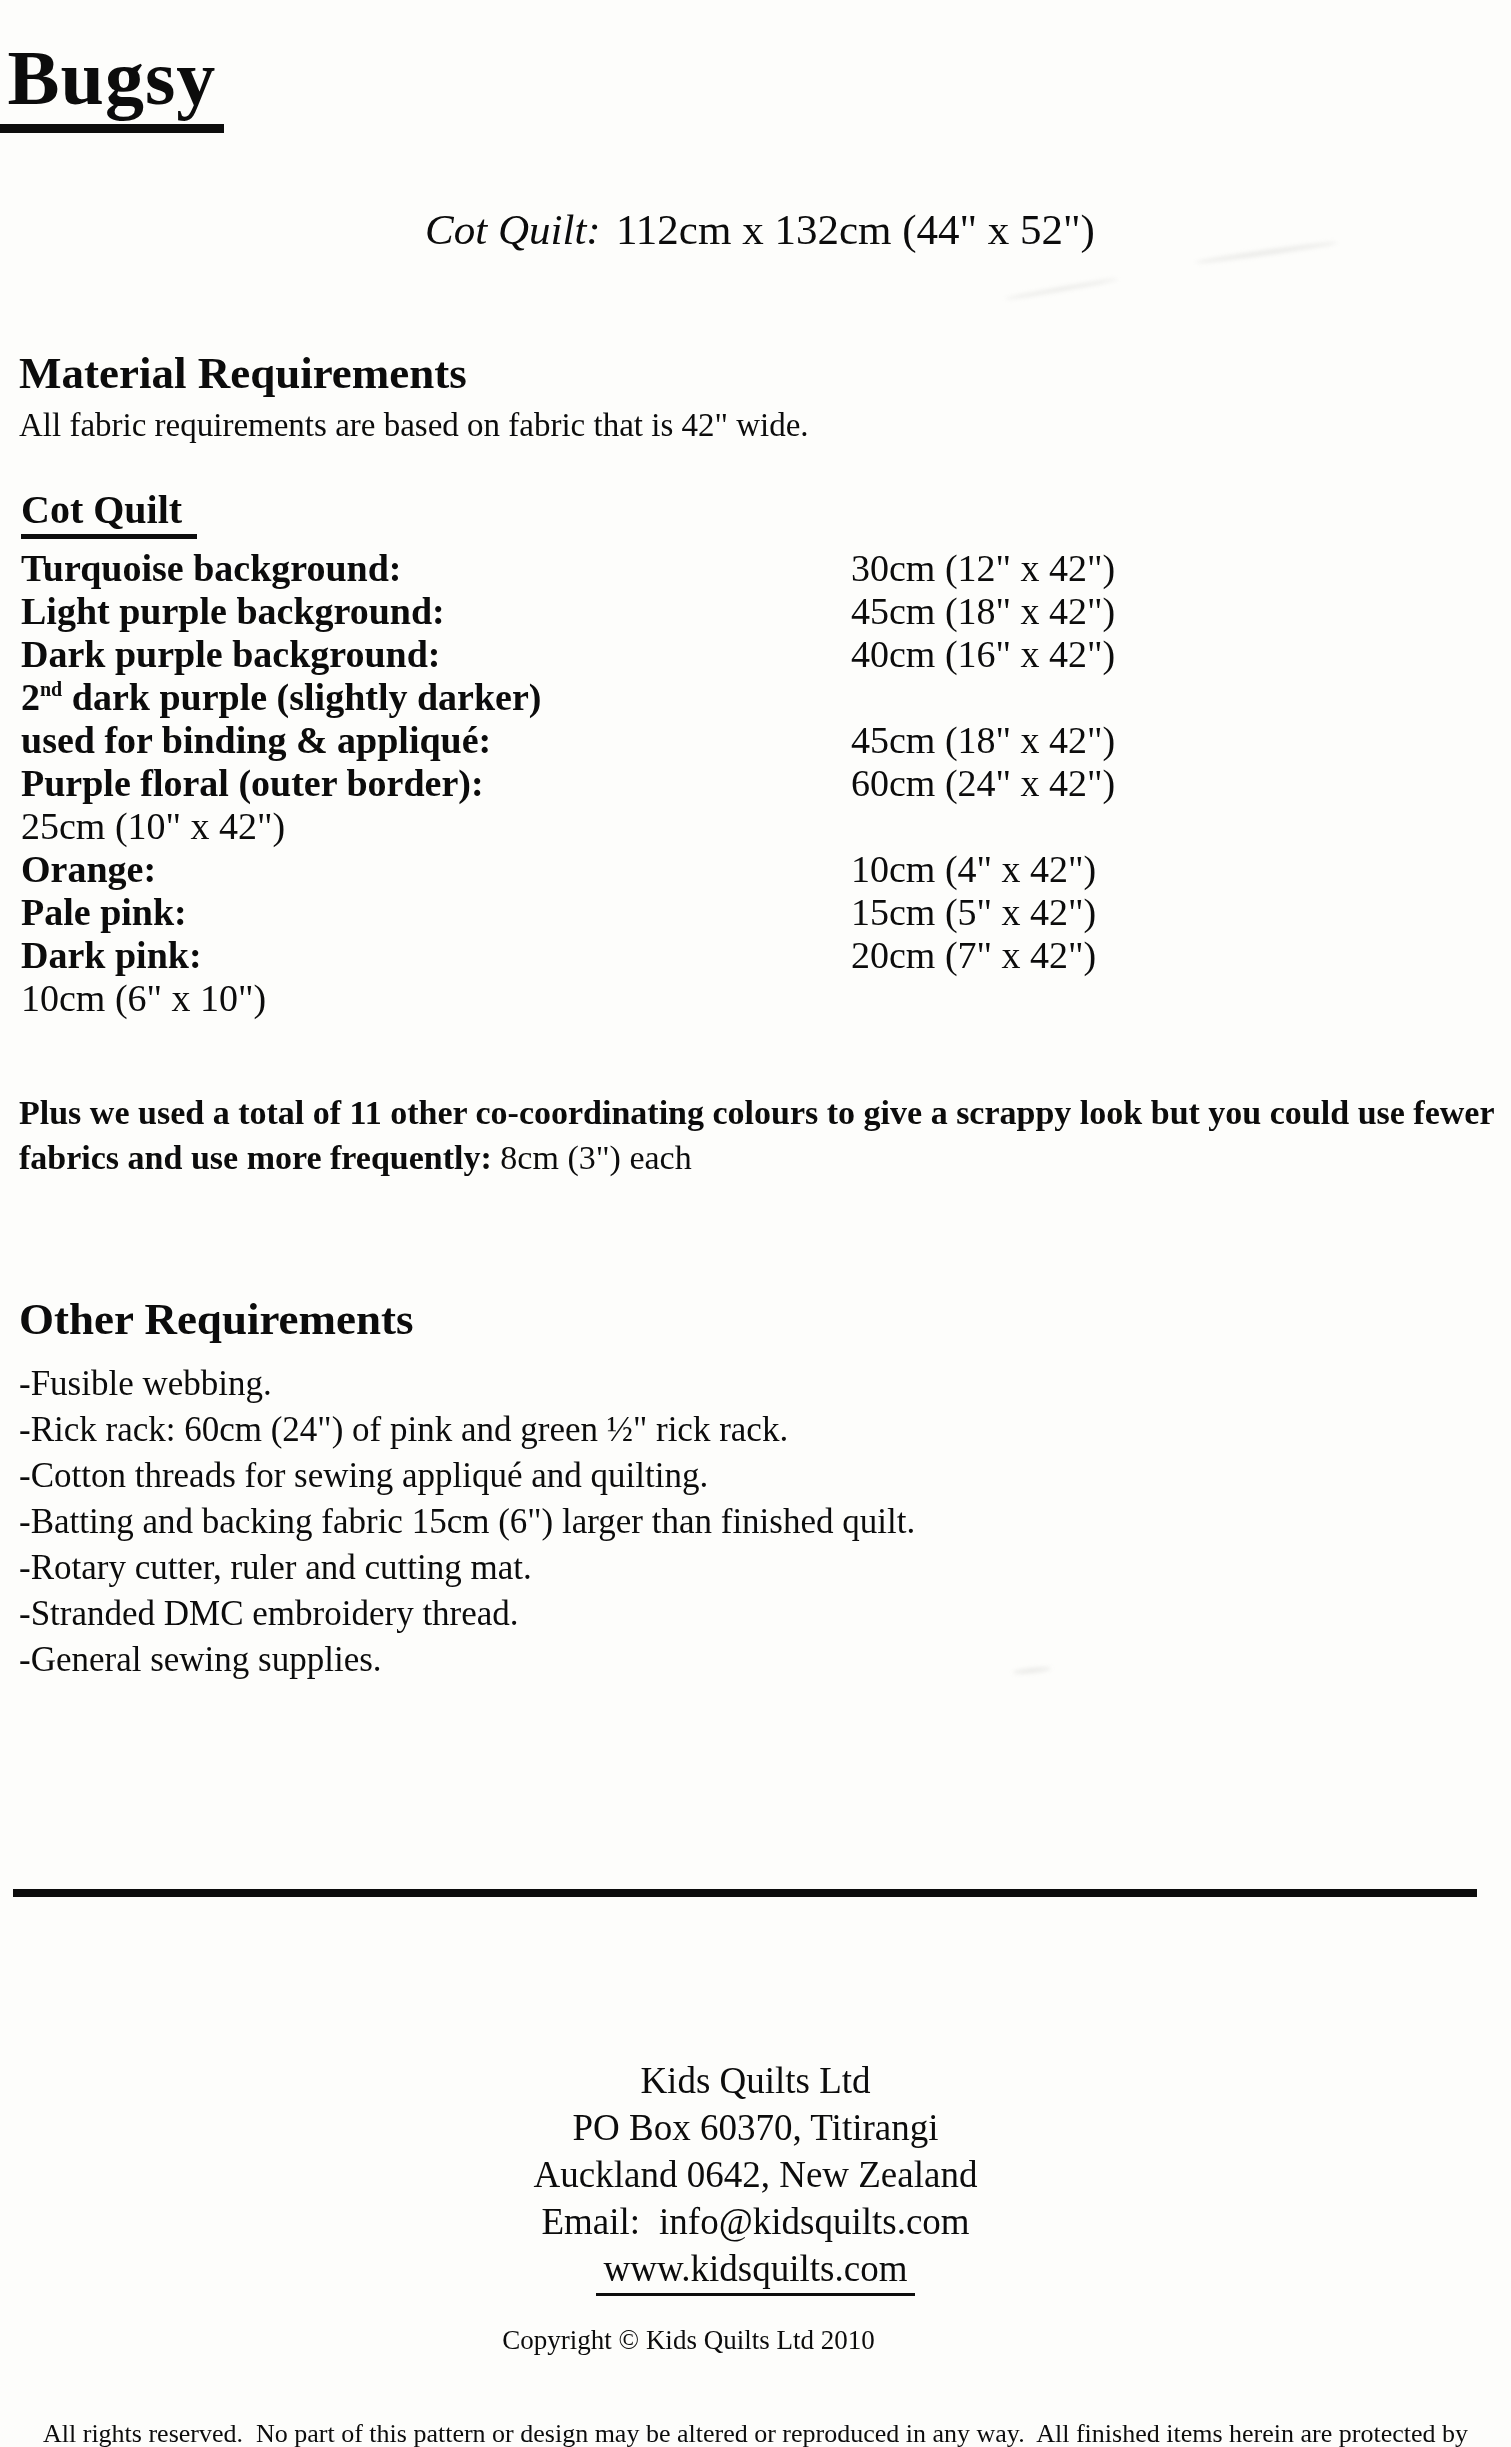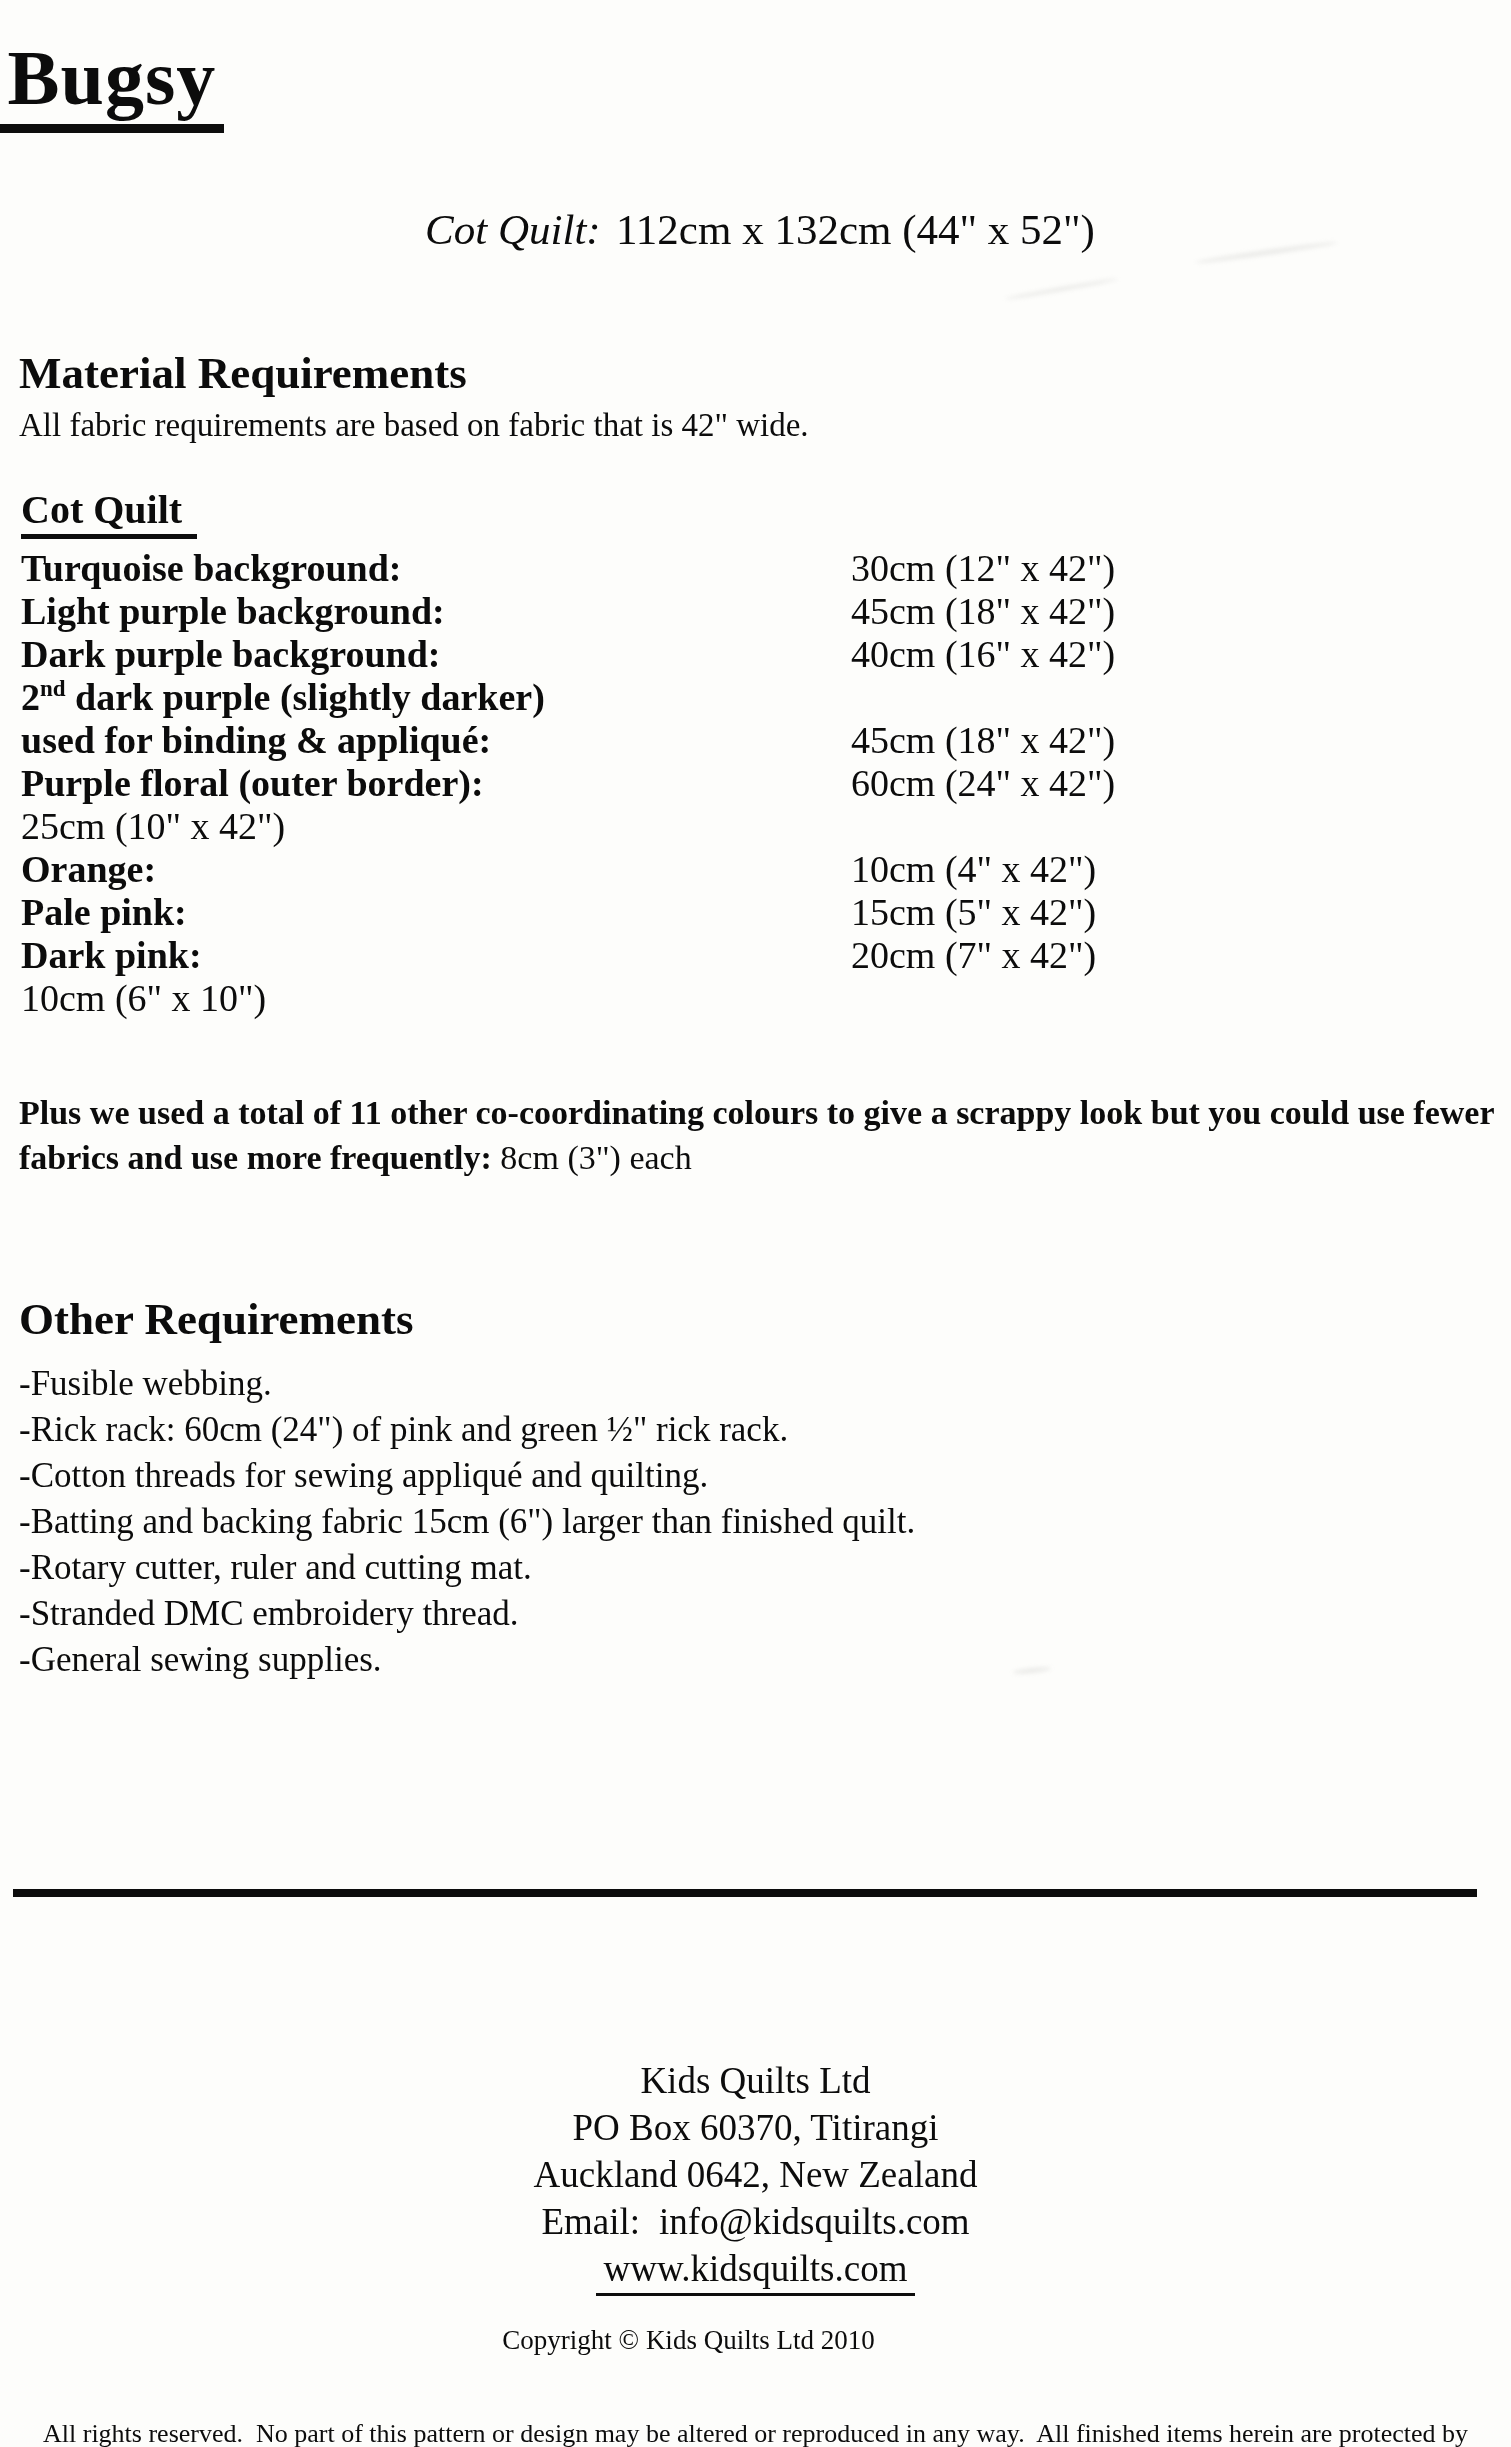--- a/index.html
+++ b/index.html
@@ -42,21 +42,21 @@
   
   .fabric-table { top: 547px; left: 21px; width: 1453px; }
   .frow {
     display: grid;
     grid-template-columns: 830px 1fr;
     height: 43px;
     font-size: 38px; line-height: 43px;
     white-space: nowrap;
   }
   .frow .flabel { font-weight: 700; }
-  .frow sup.ord { font-size: 23px; vertical-align: super; line-height: 0; font-weight: 700; }
+  .frow sup.ord { font-size: 20px; vertical-align: super; line-height: 0; font-weight: 700; }
 
   
   .scrappy {
     top: 1090px; left: 19px; width: 1482px;
     font-size: 34px; font-weight: 700; line-height: 45px;
   }
   .scrappy .tail { font-weight: 400; }
 
   
   .other-heading { top: 1296px; left: 19px; }

